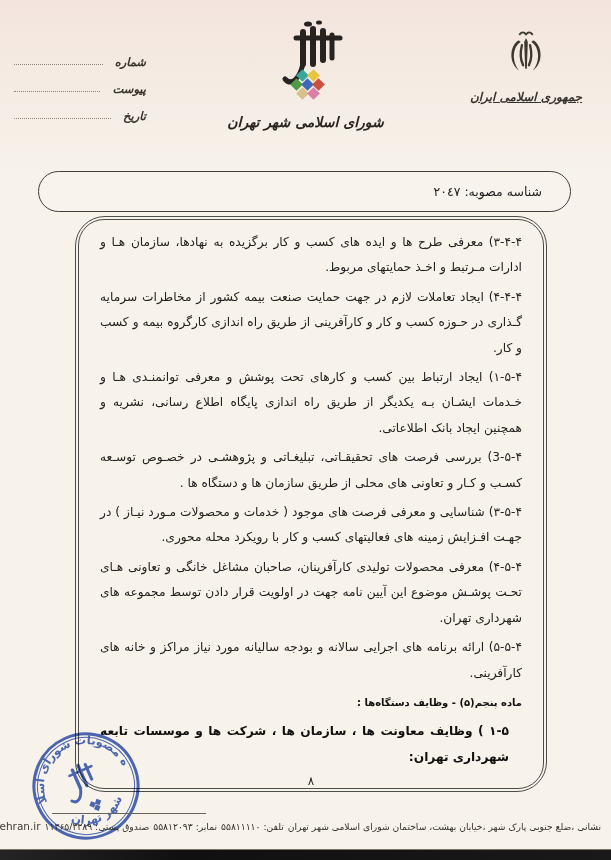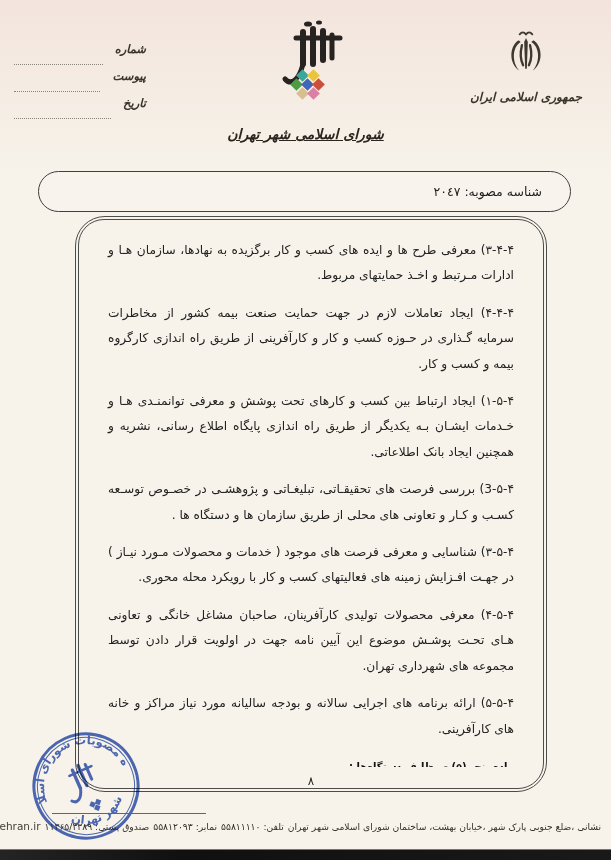--- a/index.html
+++ b/index.html
@@ -5,40 +5,40 @@
   html,body{margin:0;padding:0;background:#888;}
   .page{
     position:relative;width:611px;height:860px;overflow:hidden;
     background:#f7f3ea;font-family:"DejaVu Sans",sans-serif;
   }
   .tint-top{position:absolute;left:0;right:0;top:0;height:175px;
     background:linear-gradient(180deg,rgba(233,195,192,.30),rgba(233,195,192,0));pointer-events:none;}
   
   .emblem-block{position:absolute;right:16px;top:28px;width:138px;text-align:center;}
   .emblem-svg{display:block;margin:0 auto;}
-  .emblem-caption{font-size:12px;font-style:italic;font-weight:bold;color:#3a352c;margin-top:4px;white-space:nowrap;}
+  .emblem-caption{font-size:12px;font-style:italic;font-weight:bold;color:#3a352c;margin-top:4px;white-space:nowrap;text-decoration:underline;}
   .council-block{position:absolute;left:50%;transform:translateX(-50%);top:18px;width:190px;text-align:center;}
-  .council-caption{font-size:14px;font-weight:bold;font-style:italic;color:#2a261f;margin-top:12px;white-space:nowrap;text-decoration:underline;}
+  .council-caption{font-size:14px;font-weight:bold;font-style:italic;color:#2a261f;margin-top:0;white-space:nowrap;}
   .letterhead-fields{position:absolute;left:14px;top:42px;width:132px;direction:rtl;}
-  .lh-row{display:flex;height:27px;gap:12px;}
+  .lh-row{display:flex;align-items:flex-end;height:27px;gap:12px;}
   .lh-label{font-size:11.5px;font-style:italic;font-weight:bold;color:#3a352c;}
   .lh-dots{flex:1;border-bottom:1.6px dotted #8a8478;margin-bottom:4px;}
   
   .badge{position:absolute;left:38px;top:171px;width:533px;height:41px;box-sizing:border-box;
     border:1.4px solid #3f3f3f;border-radius:21px;display:flex;direction:rtl;align-items:center;
     justify-content:flex-start;gap:100px;padding:0 28px;font-size:12.5px;color:#1d1d1d;background:rgba(255,255,255,.15);}
   .badge b{font-weight:normal;}
   .num-ltr{direction:ltr;unicode-bidi:isolate;display:inline-block;}
   
   .main-box{position:absolute;left:75px;top:216px;width:470px;height:574px;
     border:1.3px solid #4c4c4c;border-radius:30px;}
   .main-box::before{content:"";position:absolute;inset:2.4px;border:1.1px solid #4c4c4c;border-radius:26px;pointer-events:none;}
   .body-text{position:absolute;left:20px;right:20px;top:9px;bottom:24px;direction:rtl;
     text-align:justify;font-size:12.2px;line-height:25.4px;color:#222;overflow:hidden;}
-  .para{margin:12px;}
+  .para{margin:4px;}
   .para .b{font-weight:bold;color:#101010;}
   .para.bold{font-weight:bold;color:#101010;}
   .para.h1{font-weight:bold;font-size:10px;color:#0c0c0c;}
   .para.indent{padding-right:13px;}
   .page-num{position:absolute;bottom:3px;left:0;right:0;text-align:center;font-size:12px;color:#222;}
   
   .stamp{position:absolute;left:24px;top:724px;width:124px;height:124px;
     transform:rotate(-24deg);opacity:.85;mix-blend-mode:multiply;}
   .stamp text{font-family:"DejaVu Sans",sans-serif;font-weight:bold;fill:#2d50b4;}
   

